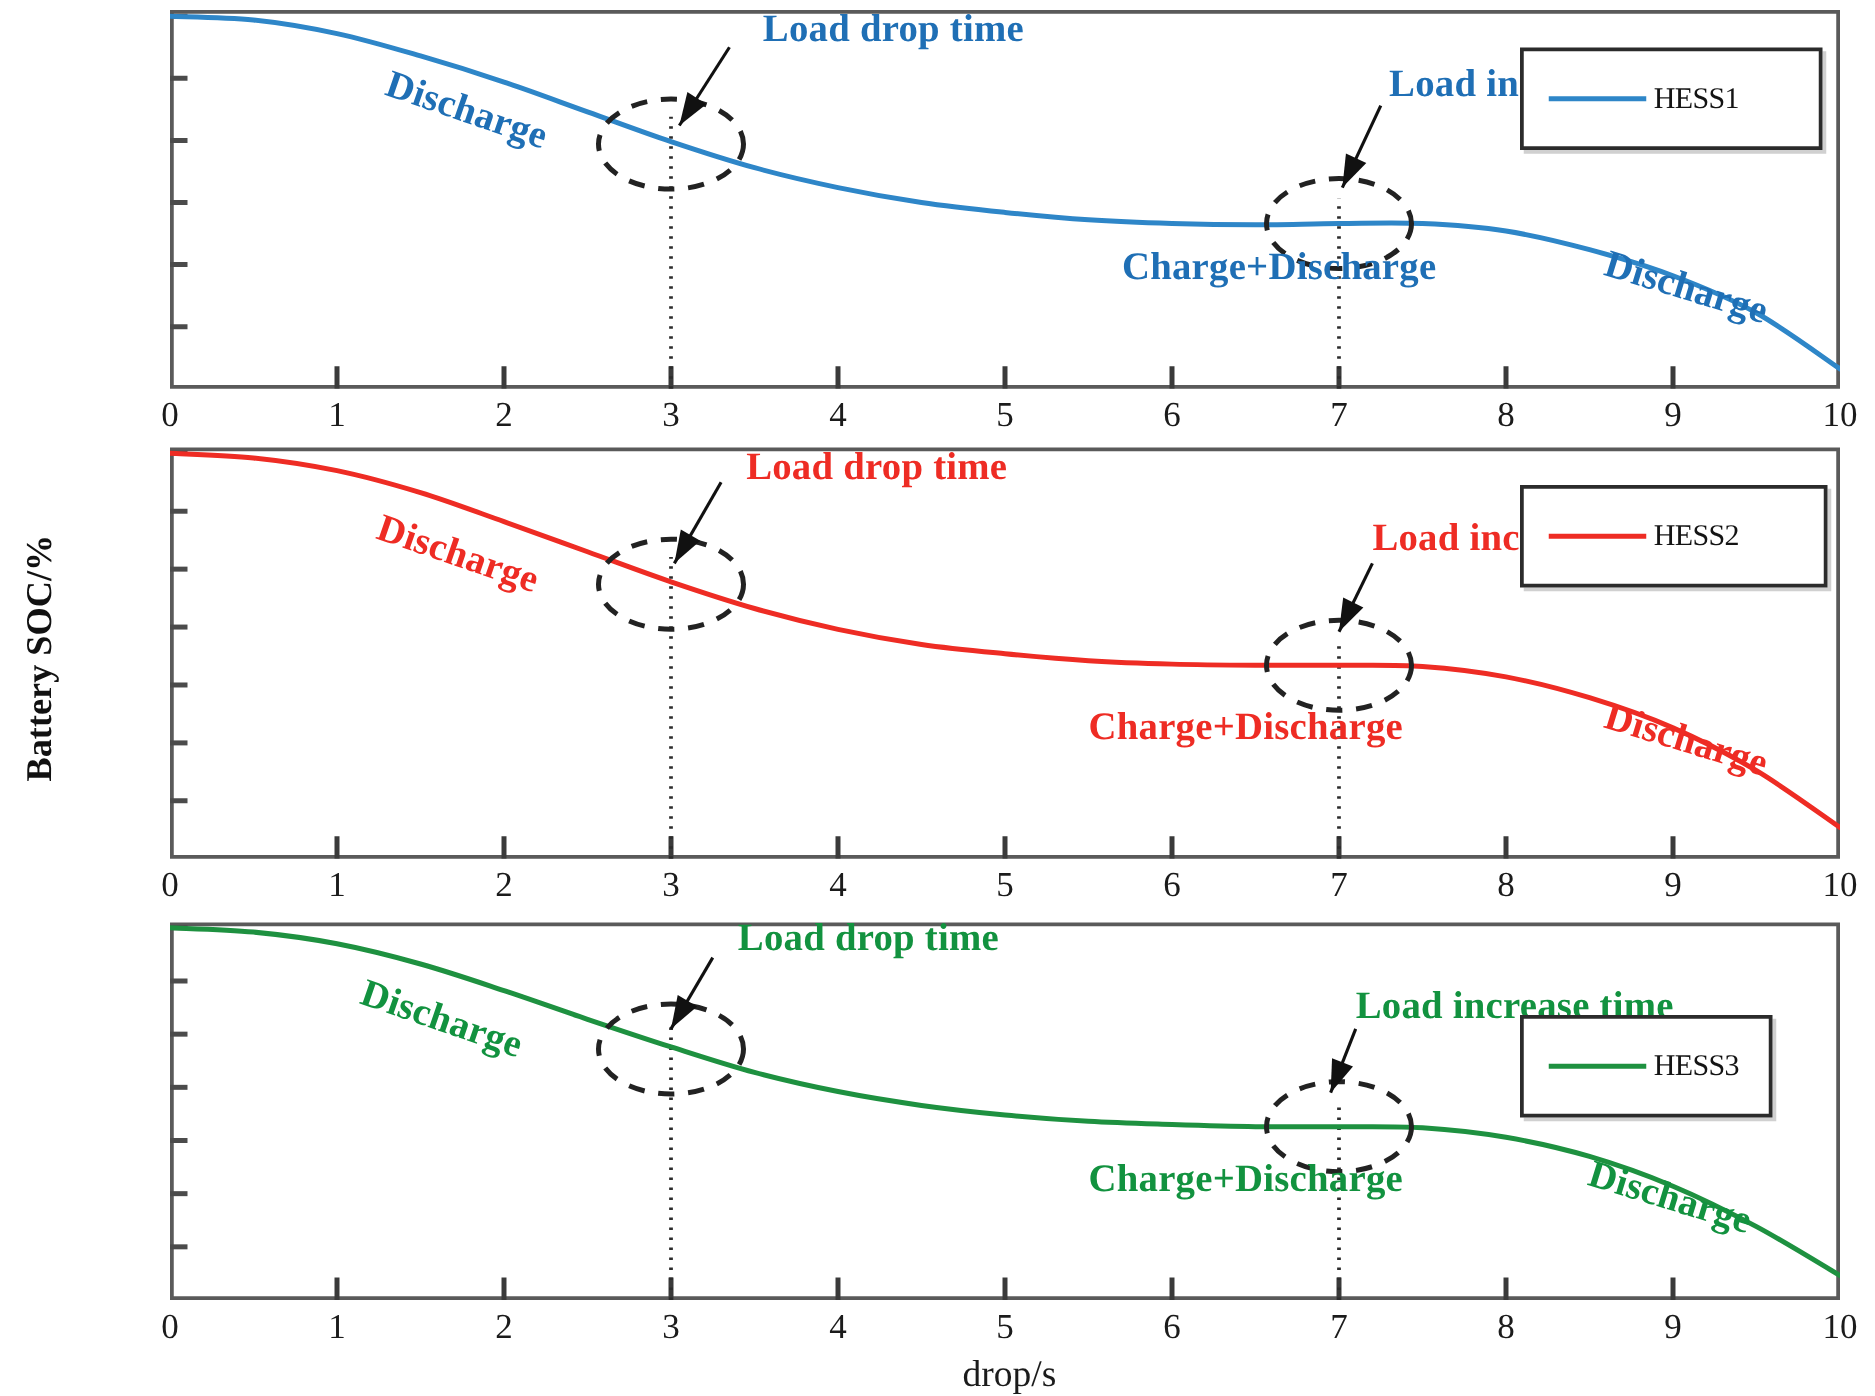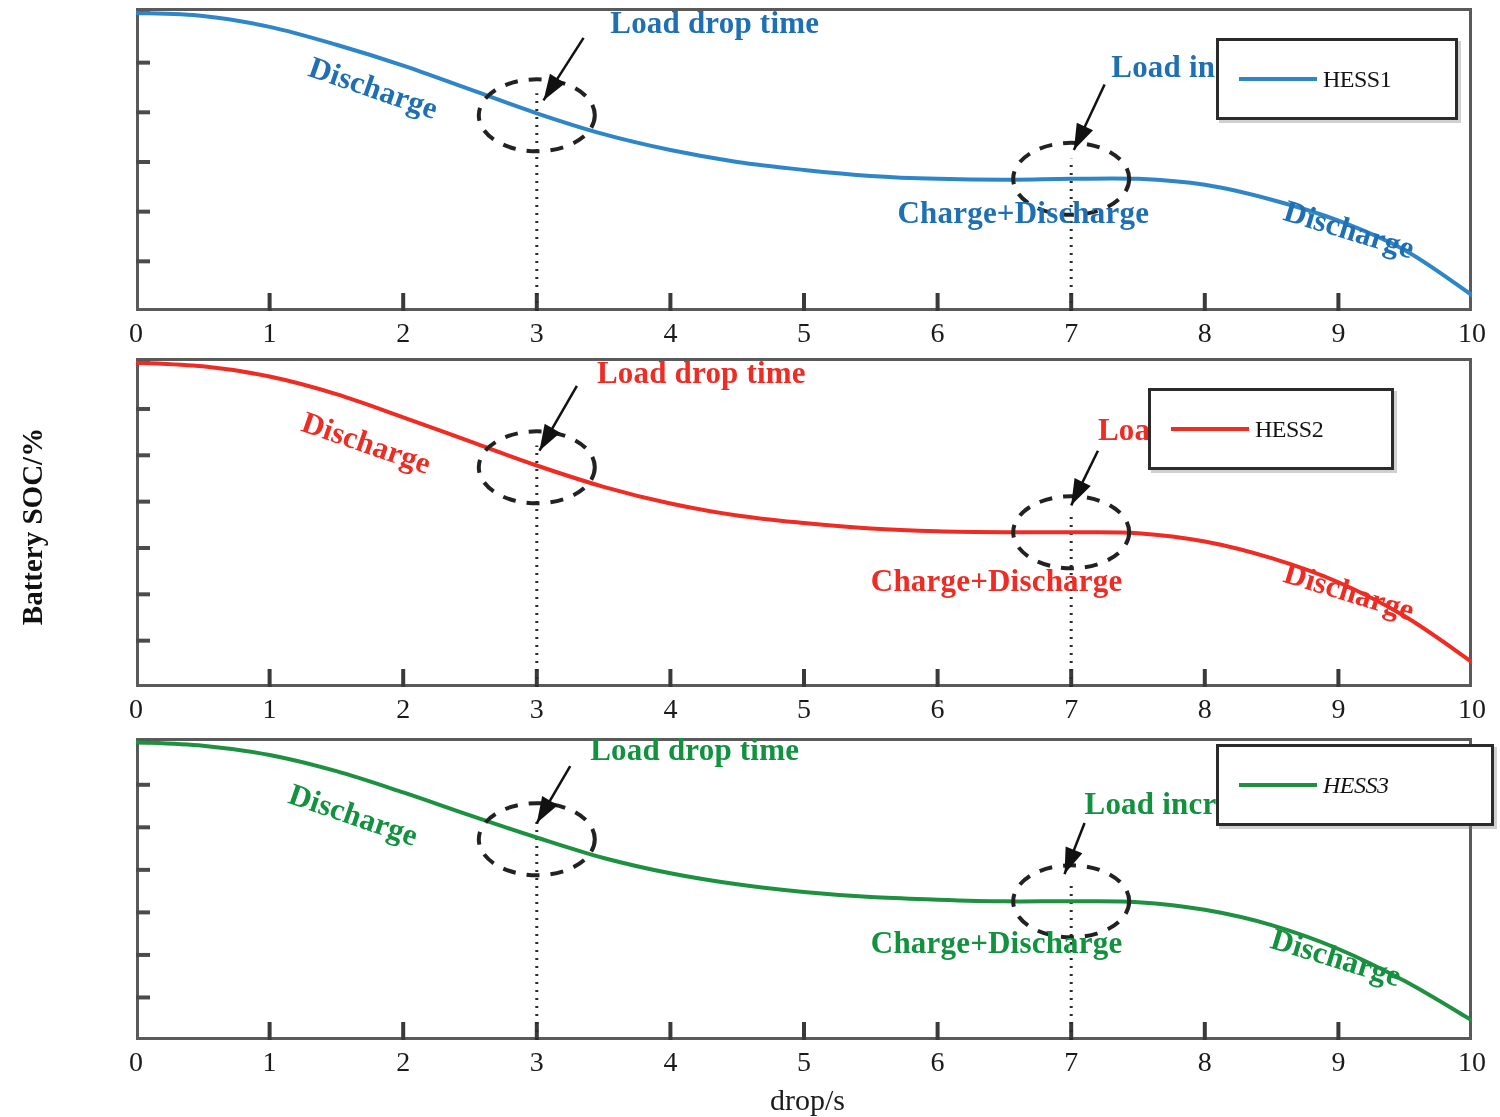--- a/index.html
+++ b/index.html
@@ -156,21 +156,21 @@
         <div class="xtick-label" style="left: 907.6px; top: 693px; width: 60px;">6</div>
         <div class="xtick-label" style="left: 1041.2px; top: 693px; width: 60px;">7</div>
         <div class="xtick-label" style="left: 1174.8px; top: 693px; width: 60px;">8</div>
         <div class="xtick-label" style="left: 1308.4px; top: 693px; width: 60px;">9</div>
         <div class="xtick-label" style="left: 1442px; top: 693px; width: 60px;">10</div>
         <div class="annot slant" style="left: 303px; top: 402.873px; color: rgb(238, 44, 36); font-size: 31px; transform: rotate(19deg);">Discharge</div>
         <div class="annot" style="left: 596.92px; top: 354.682px; color: rgb(238, 44, 36); font-size: 31px;">Load drop time</div>
         <div class="annot" style="left: 870.8px; top: 563.203px; color: rgb(238, 44, 36); font-size: 31px;">Charge+Discharge</div>
         <div class="annot" style="left: 1097.92px; top: 412.141px; color: rgb(238, 44, 36); font-size: 31px;">Load  increase time</div>
         <div class="annot slant" style="left: 1284.96px; top: 553.935px; color: rgb(238, 44, 36); font-size: 31px; transform: rotate(17deg);">Discharge</div>
-        <div class="legend" style="left: 1148px; top: 388px; width: 246px; height: 82px;">
+        <div class="legend" style="left: 1216px; top: 388px; width: 246px; height: 82px;">
           <span class="legend-line" style="border-top-color: rgb(238, 44, 36);"></span>
           <span class="legend-text">HESS2</span>
         </div>
       </div>
       <div class="panel" style="left: 0px; top: 0px;">
         <div class="plotbox" style="left: 136px; top: 738px; width: 1336px; height: 302px; border-color: rgb(90, 90, 90);"></div>
         <svg width="1336" height="302" viewBox="0 0 1336 302" style="position: absolute; left: 136px; top: 738px;">
           <line x1="0" x2="14" y1="4.253521126756823" y2="4.253521126756823" stroke="#4b4b4b" stroke-width="4"></line>
           <line x1="0" x2="14" y1="46.78873239436126" y2="46.78873239436126" stroke="#4b4b4b" stroke-width="4"></line>
           <line x1="0" x2="14" y1="89.3239436619657" y2="89.3239436619657" stroke="#4b4b4b" stroke-width="4"></line>
@@ -206,20 +206,20 @@
         <div class="xtick-label" style="left: 907.6px; top: 1046px; width: 60px;">6</div>
         <div class="xtick-label" style="left: 1041.2px; top: 1046px; width: 60px;">7</div>
         <div class="xtick-label" style="left: 1174.8px; top: 1046px; width: 60px;">8</div>
         <div class="xtick-label" style="left: 1308.4px; top: 1046px; width: 60px;">9</div>
         <div class="xtick-label" style="left: 1442px; top: 1046px; width: 60px;">10</div>
         <div class="annot slant" style="left: 289.64px; top: 774.997px; color: rgb(18, 146, 63); font-size: 31px; transform: rotate(19deg);">Discharge</div>
         <div class="annot" style="left: 590.24px; top: 732.462px; color: rgb(18, 146, 63); font-size: 31px;">Load drop time</div>
         <div class="annot" style="left: 870.8px; top: 924.721px; color: rgb(18, 146, 63); font-size: 31px;">Charge+Discharge</div>
         <div class="annot" style="left: 1084.56px; top: 786.056px; color: rgb(18, 146, 63); font-size: 31px;">Load  increase time</div>
         <div class="annot slant" style="left: 1271.6px; top: 919.617px; color: rgb(18, 146, 63); font-size: 31px; transform: rotate(17deg);">Discharge</div>
-        <div class="legend" style="left: 1216px; top: 744px; width: 278px; height: 82px; font-style: italic;">
+        <div class="legend" style="left: 1216px; top: 812px; width: 202px; height: 82px;">
           <span class="legend-line" style="border-top-color: rgb(30, 145, 64);"></span>
           <span class="legend-text">HESS3</span>
         </div>
       </div>
     </div>
 
 </div>
 
 </body></html>

